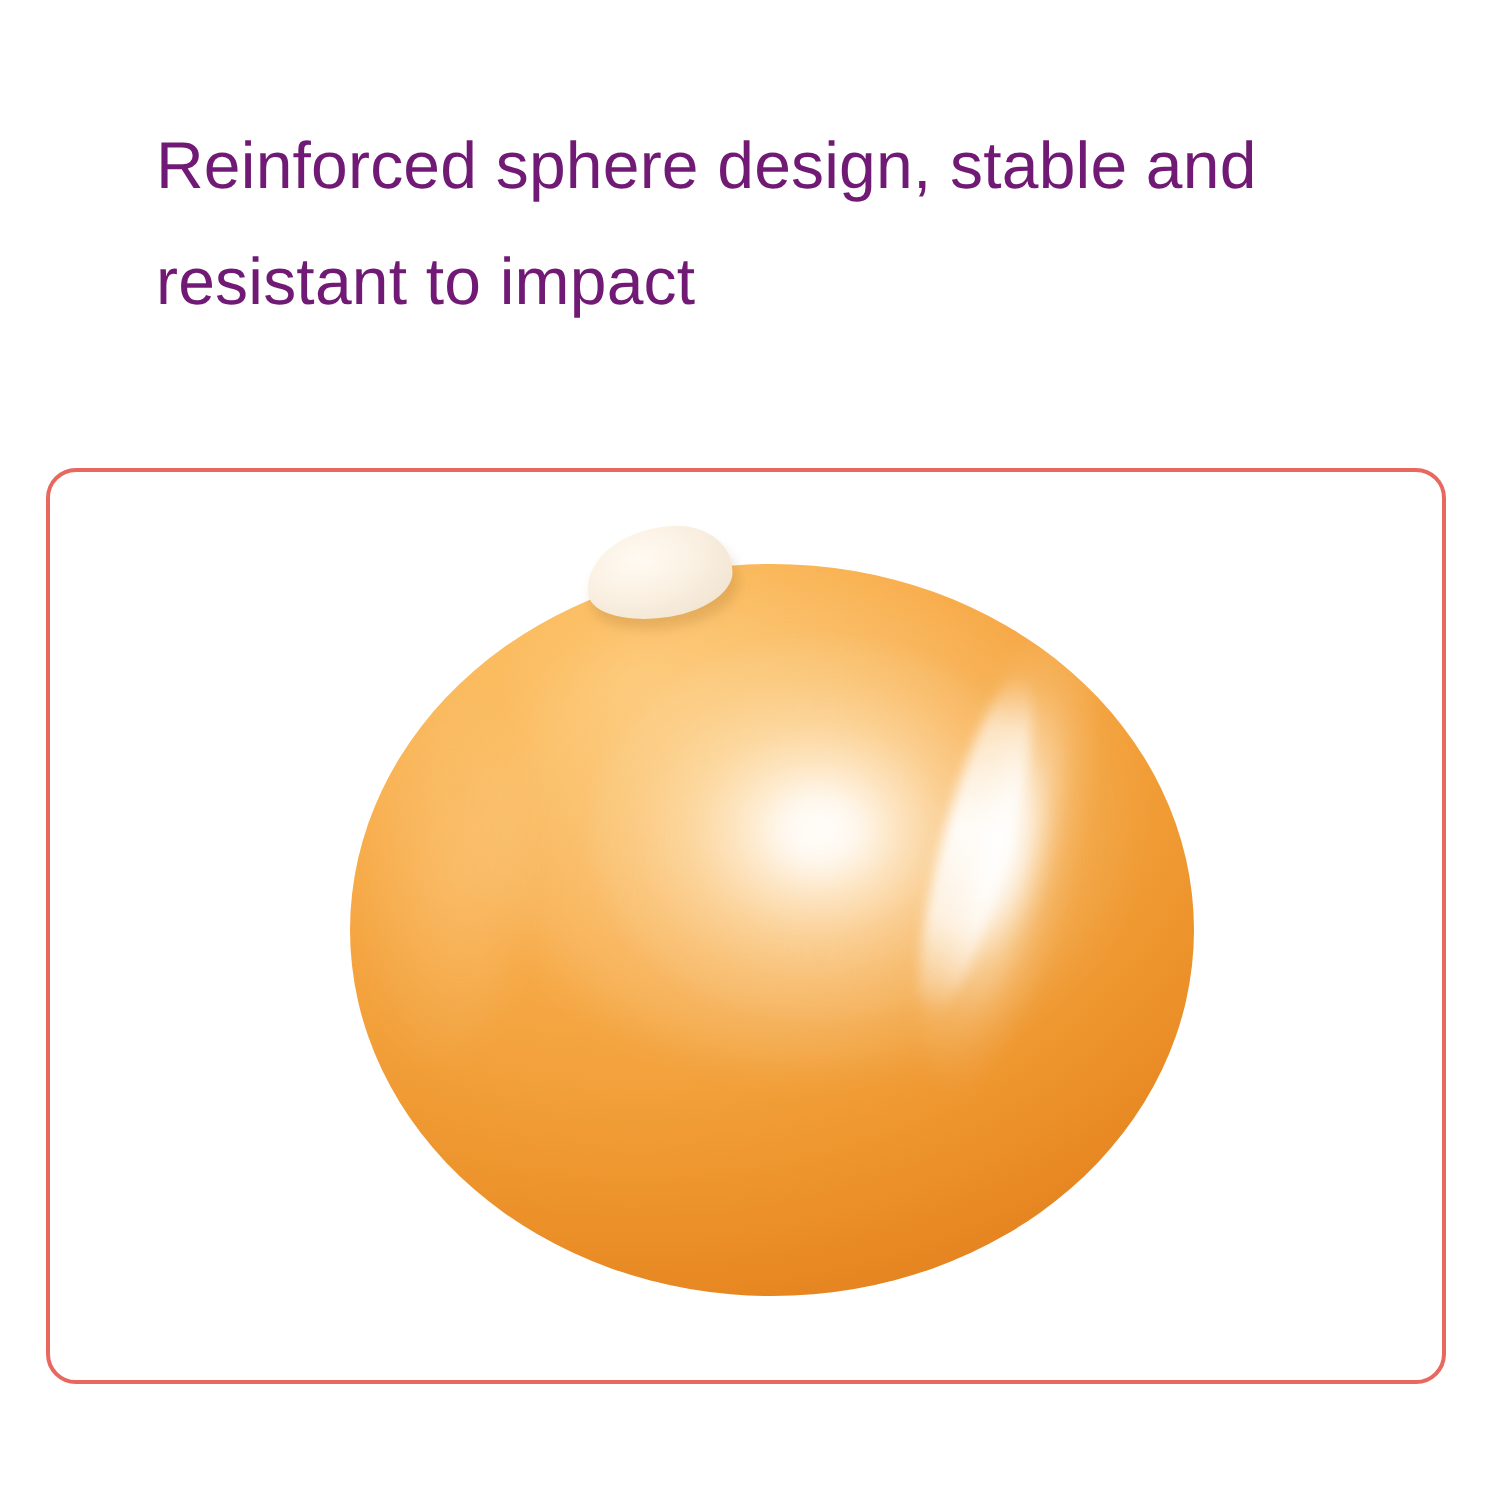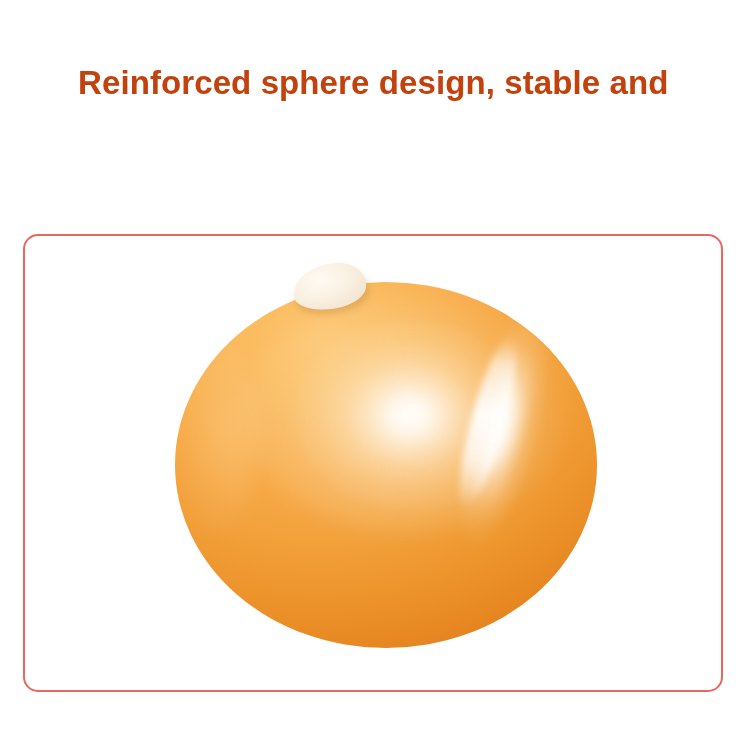--- a/index.html
+++ b/index.html
@@ -18,24 +18,24 @@
 
   
   #headline {
     position: absolute;
     left: 78px;
     top: 54px;
     width: 620px;
   }
   #headline .line {
     display: block;
-    color: #c2410c;
+    color: #701a75;
     font-family: "Liberation Sans", sans-serif;
     font-size: 33px;
-    font-weight: 700;
+    font-weight: 400;
     letter-spacing: 0.1px;
     line-height: 58px;
     white-space: nowrap;
   }
 
   
   #product-frame {
     position: absolute;
     left: 23px;
     top: 234px;
@@ -200,20 +200,21 @@
         #fbf1e3 42%,
         #f3e7d5 74%,
         #eaddc9 100%);
   }
 </style>
 </head>
 <body>
 
 <div id="headline">
   <span class="line">Reinforced sphere design, stable and</span>
+  <span class="line">resistant to impact</span>
 </div>
 
 <div id="product-frame"></div>
 
 <div id="sphere-stage">
 
   <div id="ball">
     <div id="ball-rim-shade"></div>
     <div id="ball-left-wrap"></div>
     <div id="ball-sheen"></div>

